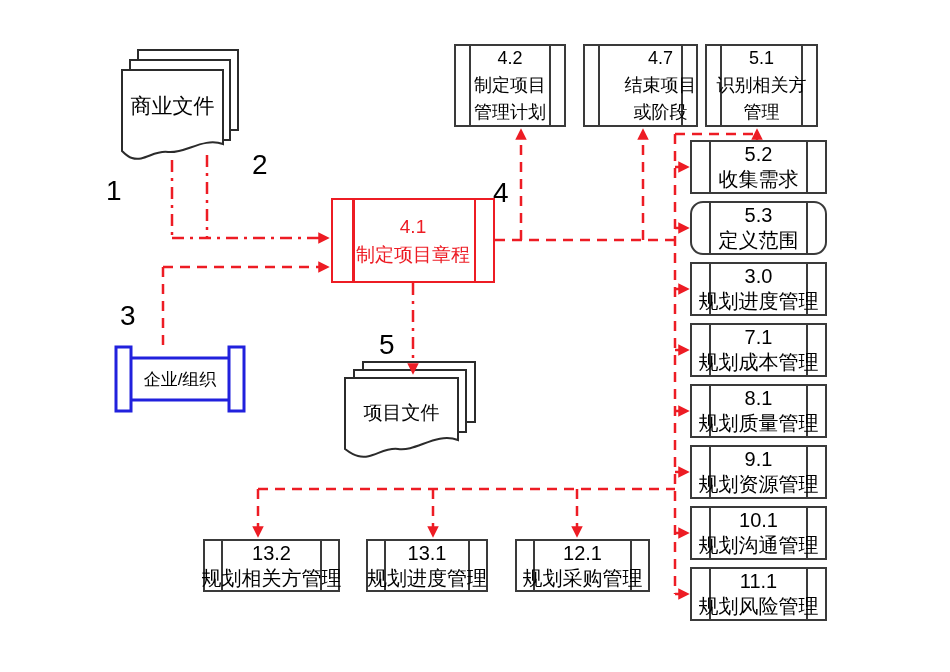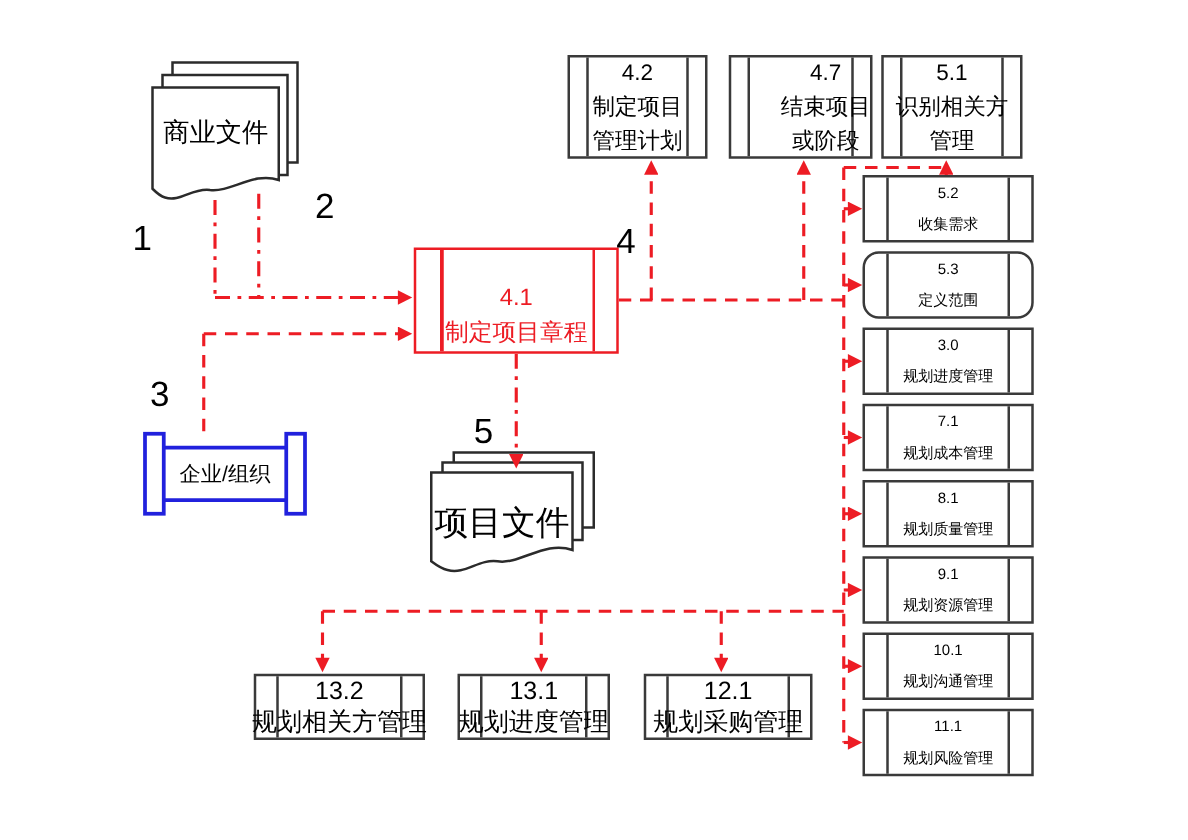--- a/index.html
+++ b/index.html
@@ -13,24 +13,24 @@
   .blk{stroke:#2b2b2b;stroke-width:2;fill:#fff;}
   .blu{stroke:var(--blue,#2121dd);stroke-width:3;fill:#fff;}
   #arrh{fill:var(--red,#ed1c24);}
   
   .box{position:absolute;z-index:1;background:#fff;border:2px solid var(--ink,#3a3a3a);
        display:flex;flex-direction:column;align-items:center;justify-content:center;
        text-align:center;white-space:nowrap;box-sizing:border-box;}
   .box .wall{position:absolute;top:0;bottom:0;width:2px;background:var(--ink,#3a3a3a);z-index:0;}
   .box .bt{position:relative;z-index:1;}
   .topbox{font-size:18px;line-height:27px;}
-  .rbox{font-size:12px;line-height:25px;}
+  .rbox{font-size:20px;line-height:25px;}
   .bbox{font-size:20px;line-height:25px;}
   .redbox{border:2.5px solid var(--red,#ed1c24);color:var(--red,#ed1c24);
-          font-size:19px;line-height:28px;justify-content:flex-end;}
+          font-size:19px;line-height:28px;}
   .redbox .wall{background:var(--red,#ed1c24);width:2.5px;}
   
   .fnum{position:absolute;z-index:2;font-size:28px;line-height:30px;}
   .shape-label{position:absolute;z-index:2;text-align:center;}
 </style>
 </head>
 <body>
 
 <div class="stage">
 
@@ -85,21 +85,21 @@
 
     <path class="rl ddot" d="M413,283 V365" marker-end="url(#arr)"></path>
 
     <path class="rl dsh" d="M258,489 H675"></path>
     <path class="rl dsh" d="M258,489 V528" marker-end="url(#arr)"></path>
     <path class="rl dsh" d="M433,489 V528" marker-end="url(#arr)"></path>
     <path class="rl dsh" d="M577,489 V528" marker-end="url(#arr)"></path>
   </svg>
 
   <div class="shape-label" style="left:122px;top:92px;width:101px;font-size:21px;">商业文件</div>
-  <div class="shape-label" style="left:345px;top:400px;width:113px;font-size:27px;">项目文件</div>
+  <div class="shape-label" style="left:345px;top:400px;width:113px;font-size:19px;">项目文件</div>
   <div class="shape-label" style="left:131px;top:368px;width:98px;font-size:17px;">企业/组织</div>
 
   <div class="fnum" style="left:106px;top:176px;">1</div>
   <div class="fnum" style="left:252px;top:150px;">2</div>
   <div class="fnum" style="left:120px;top:301px;">3</div>
   <div class="fnum" style="left:493px;top:178px;">4</div>
   <div class="fnum" style="left:379px;top:330px;">5</div>
 
   <div class="box redbox" style="left:331px;top:198px;width:164px;height:85px;">
     <span class="wall" style="left:19px;"></span>

